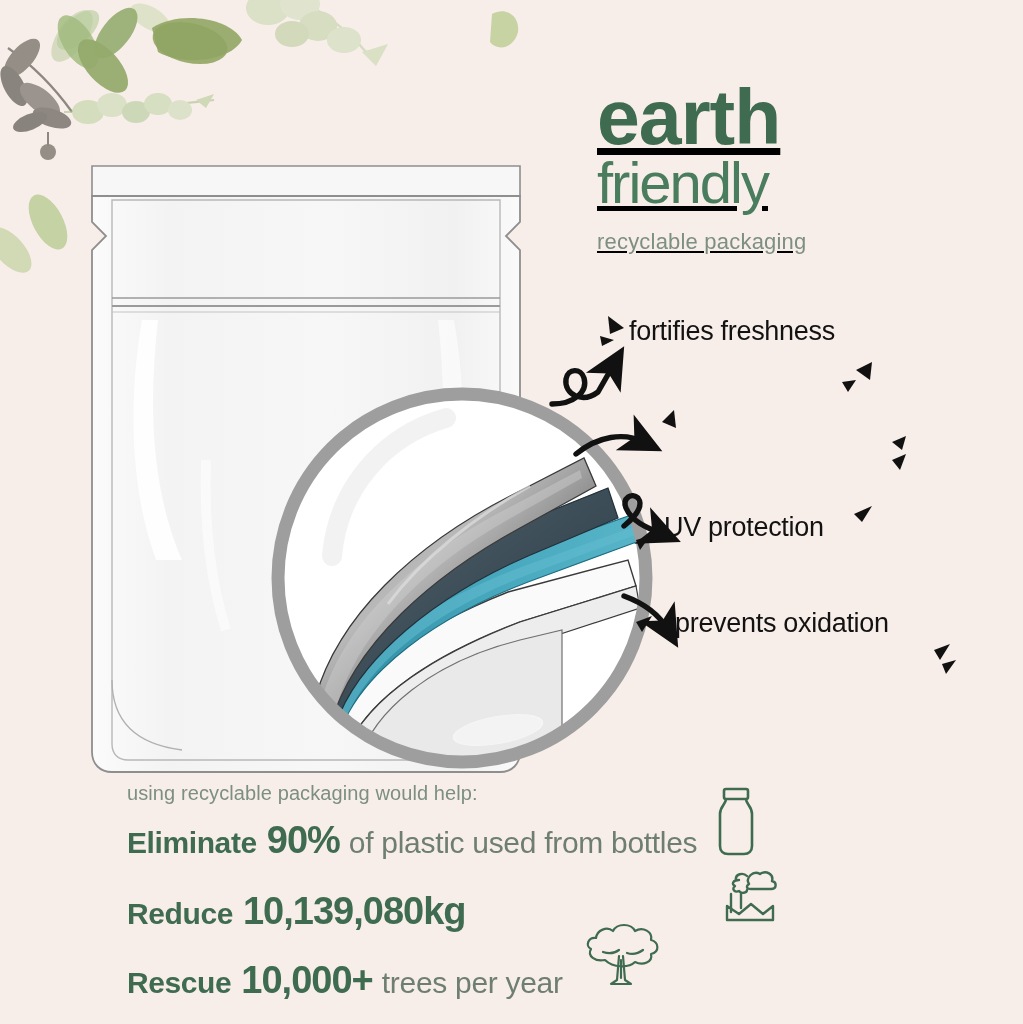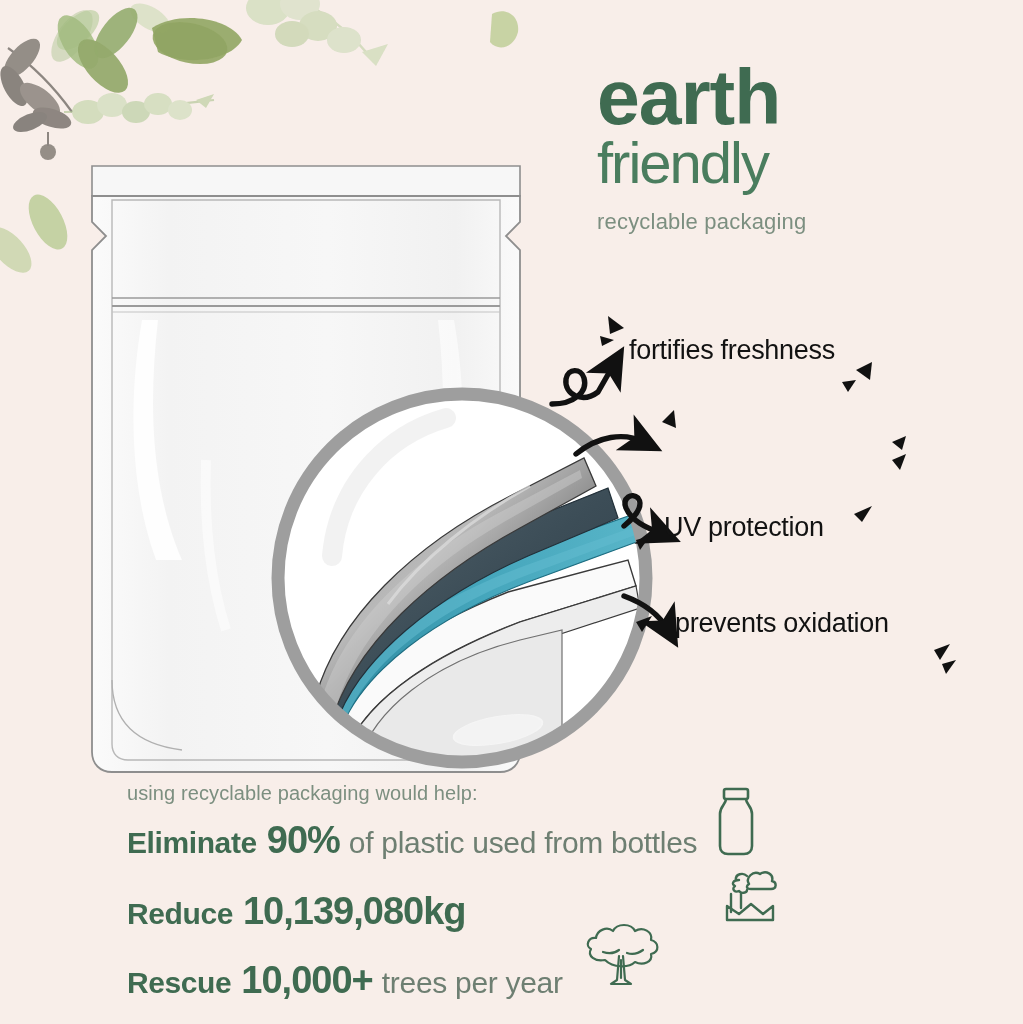--- a/index.html
+++ b/index.html
@@ -15,40 +15,40 @@
   
   #foliage { position:absolute; left:0; top:0; width:520px; height:300px; pointer-events:none; }
 
   
   #pouch { position:absolute; left:86px; top:160px; width:440px; height:620px; }
 
   
   #magnifier { position:absolute; left:262px; top:378px; width:400px; height:400px; }
 
   
-  #headline { position:absolute; left:597px; top:62px; width:420px; }
+  #headline { position:absolute; left:597px; top:82px; width:420px;text-decoration:underline; }
   .h-earth {
     font-size:77px; font-weight:bold; color:#3F6B51;
     line-height:0.92; letter-spacing:-1px; display:block;
   }
   .h-friendly {
     font-size:58px; font-weight:normal; color:#4A7D5E;
     line-height:0.96; letter-spacing:-2px; display:block; margin-top:2px;
   }
   .h-sub {
     font-size:22px; color:#7C8F80; letter-spacing:0.2px;
     display:block; margin-top:18px;
   }
 
   
   .callout {
     position:absolute; font-size:27px; color:#121212;
     letter-spacing:-0.3px; white-space:nowrap;
   }
-  #callout-0 { left:629px; top:335px; }
+  #callout-0 { left:629px; top:316px; }
   #callout-1 { left:665px; top:424px; }
   #callout-2 { left:664px; top:512px; }
   #callout-3 { left:675px; top:608px; }
 
   #arrows { position:absolute; left:540px; top:300px; width:483px; height:400px; pointer-events:none; }
 
   
   #stats { position:absolute; left:127px; top:782px; width:700px; }
   .stats-intro {
     font-size:20px; color:#7C8F80; letter-spacing:0.1px;

